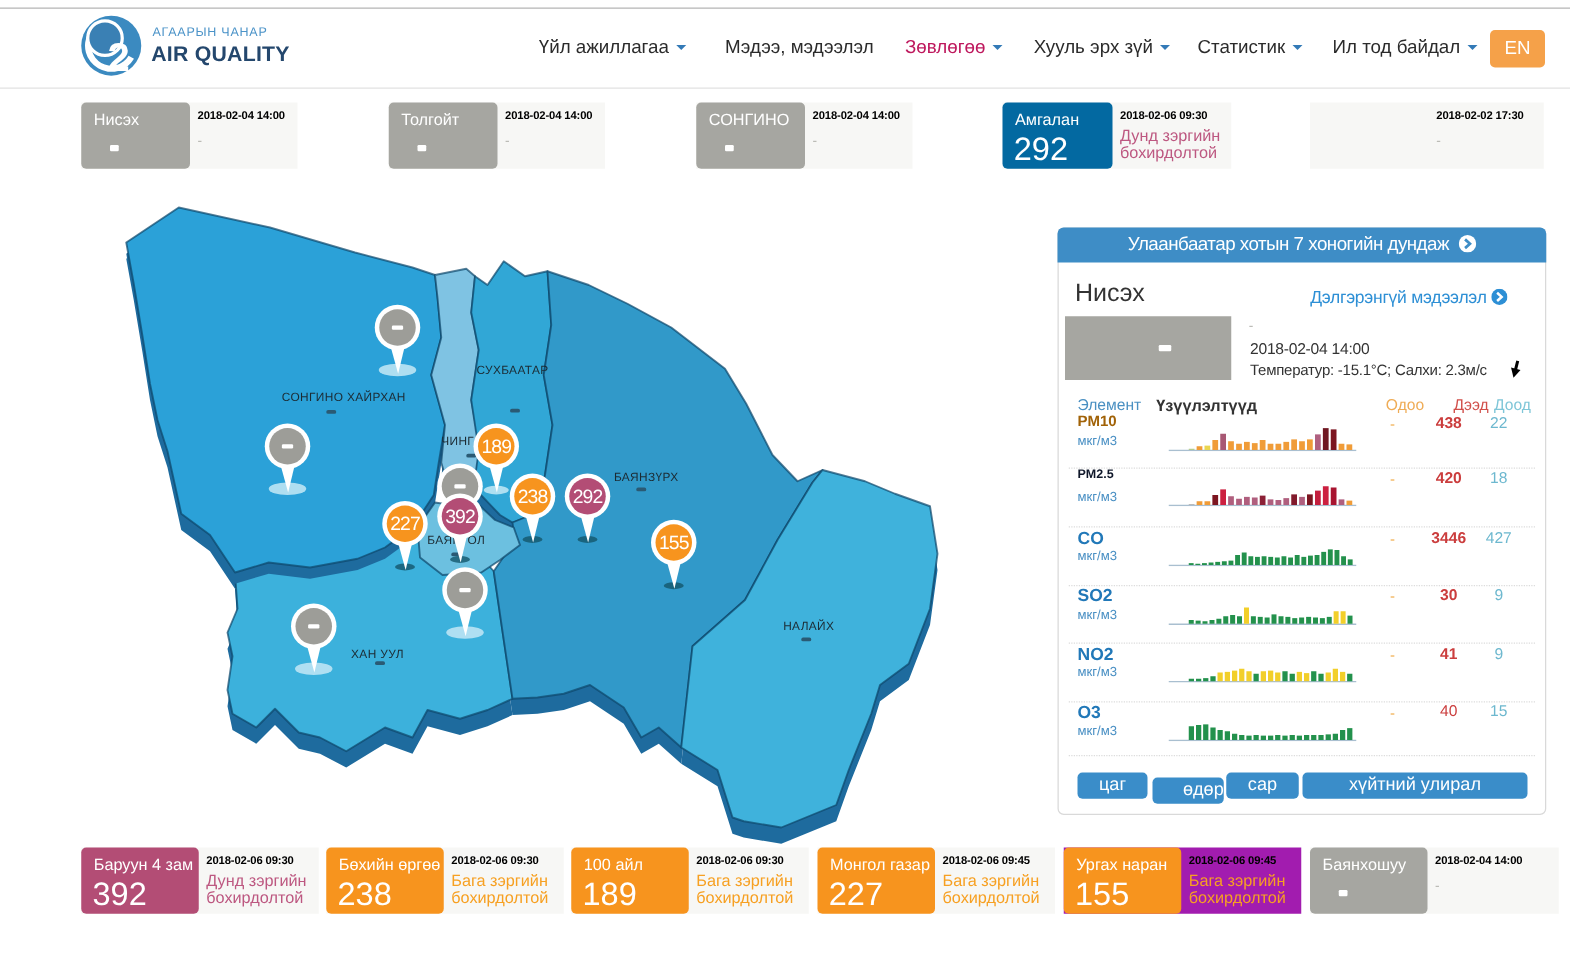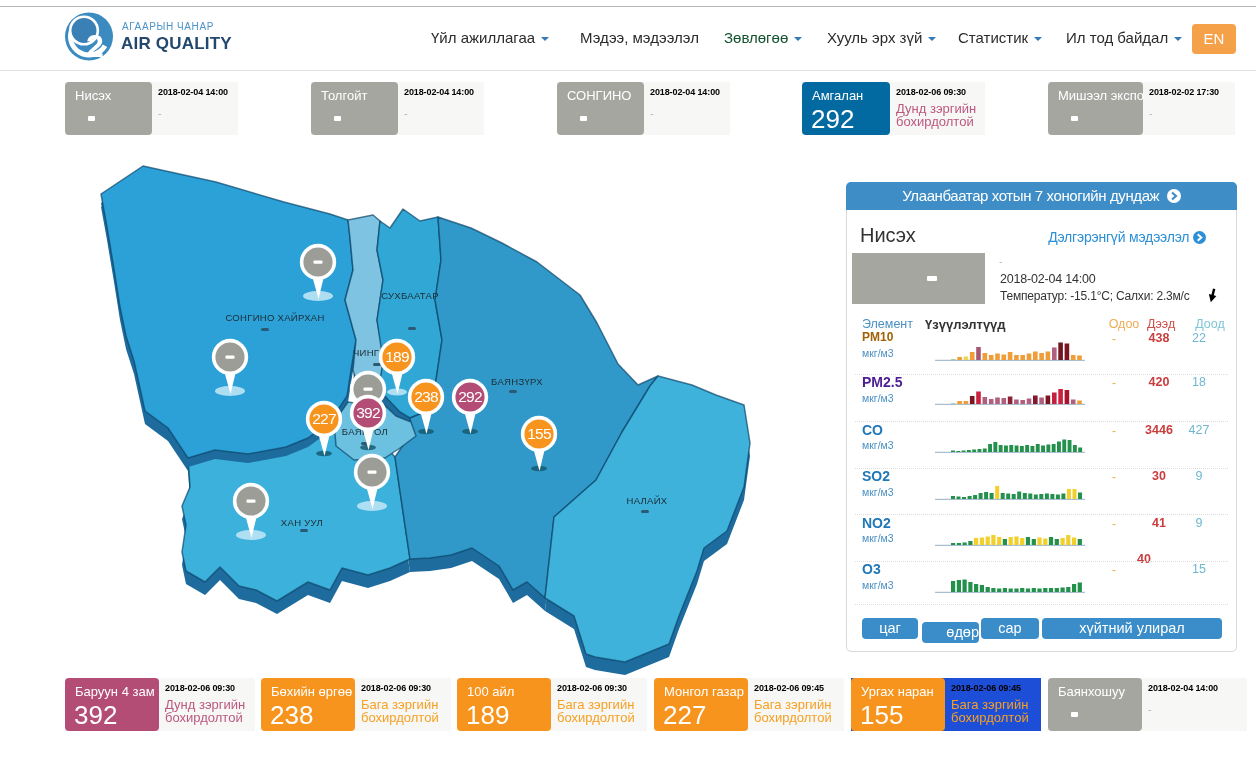--- a/index.html
+++ b/index.html
@@ -7,21 +7,21 @@
 <svg style="position:absolute;left:64px;top:10px" width="56" height="56" viewBox="0 0 56 56">
 <circle cx="25" cy="26.5" r="24" fill="#3b8ac0"></circle>
 <path d="M6.81,16 A21 21 0 0 0 43.19,37 L38.86,34.5 A16 16 0 0 1 11.14,18.5 Z" fill="#ffffff"></path>
 <circle cx="20" cy="20.5" r="13.8" fill="#3a80b4" stroke="#ffffff" stroke-width="2.6"></circle>
 <text x="31" y="47" font-size="32" font-weight="bold" fill="#ffffff" text-anchor="middle" font-family="Liberation Sans,sans-serif">2</text>
 </svg>
 <div style="position:absolute;left:122px;top:21px;font-size:10px;color:#4b93c8;letter-spacing:0.6px;white-space:nowrap">АГААРЫН ЧАНАР</div>
 <div style="position:absolute;left:121px;top:34px;font-size:17px;font-weight:bold;color:#24476d;letter-spacing:0.2px;white-space:nowrap">AIR QUALITY</div>
 <div style="position:absolute;left:431px;top:29px;font-size:15px;color:#2b2b2b;white-space:nowrap">Үйл ажиллагаа<span style="display:inline-block;width:0;height:0;border-left:4px solid transparent;border-right:4px solid transparent;border-top:4px solid #337ab7;vertical-align:2px;margin-left:6px"></span></div>
 <div style="position:absolute;left:580px;top:29px;font-size:15px;color:#2b2b2b;white-space:nowrap">Мэдээ, мэдээлэл</div>
-<div style="position:absolute;left:724px;top:29px;font-size:15px;color:#14532d;white-space:nowrap">Зөвлөгөө<span style="display:inline-block;width:0;height:0;border-left:4px solid transparent;border-right:4px solid transparent;border-top:4px solid #337ab7;vertical-align:2px;margin-left:6px"></span></div>
+<div style="position:absolute;left:724px;top:29px;font-size:15px;color:#be185d;white-space:nowrap">Зөвлөгөө<span style="display:inline-block;width:0;height:0;border-left:4px solid transparent;border-right:4px solid transparent;border-top:4px solid #337ab7;vertical-align:2px;margin-left:6px"></span></div>
 <div style="position:absolute;left:827px;top:29px;font-size:15px;color:#2b2b2b;white-space:nowrap">Хууль эрх зүй<span style="display:inline-block;width:0;height:0;border-left:4px solid transparent;border-right:4px solid transparent;border-top:4px solid #337ab7;vertical-align:2px;margin-left:6px"></span></div>
 <div style="position:absolute;left:958px;top:29px;font-size:15px;color:#2b2b2b;white-space:nowrap">Статистик<span style="display:inline-block;width:0;height:0;border-left:4px solid transparent;border-right:4px solid transparent;border-top:4px solid #337ab7;vertical-align:2px;margin-left:6px"></span></div>
 <div style="position:absolute;left:1066px;top:29px;font-size:15px;color:#2b2b2b;white-space:nowrap">Ил тод байдал<span style="display:inline-block;width:0;height:0;border-left:4px solid transparent;border-right:4px solid transparent;border-top:4px solid #337ab7;vertical-align:2px;margin-left:6px"></span></div>
 <div style="position:absolute;left:1192px;top:24px;width:44px;height:30px;background:#f5a149;border-radius:4px;color:#fff;font-size:15px;text-align:center;line-height:30px">EN</div>
 <div style="position:absolute;left:65px;top:82px;width:173px;height:53px;background:#f7f7f5">
 <div style="position:absolute;left:0;top:0;width:87px;height:53px;background:#a6a6a1;border-radius:4px;color:#fff">
 <div style="position:absolute;left:10px;top:6px;font-size:13px;white-space:nowrap">Нисэх</div>
 <div style="position:absolute;left:23px;top:34px;width:7px;height:4.5px;background:#fff;border-radius:1px"></div>
 </div>
 <div style="position:absolute;left:93px;top:4.5px;font-size:9px;font-weight:bold;color:#000;white-space:nowrap;letter-spacing:-0.1px">2018-02-04 14:00</div>
@@ -45,24 +45,20 @@
 </div>
 <div style="position:absolute;left:802px;top:82px;width:183px;height:53px;background:#f7f7f5">
 <div style="position:absolute;left:0;top:0;width:88px;height:53px;background:#0369a1;border-radius:4px;color:#fff">
 <div style="position:absolute;left:10px;top:6px;font-size:13px;white-space:nowrap">Амгалан</div>
 <div style="position:absolute;left:9px;bottom:5px;font-size:26px;color:#fff;line-height:22px">292</div>
 </div>
 <div style="position:absolute;left:94px;top:4.5px;font-size:9px;font-weight:bold;color:#000;white-space:nowrap;letter-spacing:-0.1px">2018-02-06 09:30</div>
 <div style="position:absolute;left:94px;top:21px;width:87px;font-size:13px;line-height:12.5px;color:#bd5881">Дунд зэргийн бохирдолтой</div>
 </div>
 <div style="position:absolute;left:1048px;top:82px;width:187px;height:53px;background:#f7f7f5">
-<div style="position:absolute;left:0;top:0;width:95px;height:53px;background:#a6a6a1;border-radius:4px;color:#fff">
-<div style="position:absolute;left:10px;top:6px;font-size:13px;white-space:nowrap">Мишээл экспо</div>
-<div style="position:absolute;left:23px;top:34px;width:7px;height:4.5px;background:#fff;border-radius:1px"></div>
-</div>
 <div style="position:absolute;left:101px;top:4.5px;font-size:9px;font-weight:bold;color:#000;white-space:nowrap;letter-spacing:-0.1px">2018-02-02 17:30</div>
 <div style="position:absolute;left:101px;top:25px;font-size:11px;color:#b5b5b0">-</div>
 </div>
 <svg style="position:absolute;left:80px;top:160px" width="690" height="530" viewBox="0 0 690 530">
 <g transform="translate(0,13)">
       <polygon points="63,6 136,22 204,42 250,54 268,60 270,78 273,110 265,140 276,180 271,210 267,236 250,262 228,278 206,287 168,294 135,290 108,298 88,268 65,251 54,201 46,176 40,147 34,109 27,67 21,34" fill="#1e6b9e"></polygon>
       <polygon points="268,60 293,55 300,61 297,90 303,120 297,160 304,200 299,230 291,247 281,238 273,210 276,180 265,140 273,110 270,78" fill="#1e6b9e"></polygon>
       <polygon points="300,61 310,68 323,49 340,61 358,57 361,100 355,140 362,180 356,220 350,250 330,258 320,252 299,230 303,200 297,160 303,120 297,90" fill="#1e6b9e"></polygon>
       <polygon points="358,57 391,68 422,83 457,102 500,135 517,163 538,204 558,225 578,216 570,226 542,272 516,320 474,357 465,438 447,422 433,430 419,406 392,388 371,395 350,398 330,399 322,345 315,297 332,272 330,258 350,250 356,220 362,180 355,140 361,100" fill="#1e6b9e"></polygon>
       <polygon points="578,216 612,225 636,235 664,245 670,283 664,327 647,371 624,388 617,411 599,456 589,484 545,502 515,497 506,494 494,456 465,438 474,357 516,320 542,272 570,226" fill="#1e6b9e"></polygon>
@@ -185,21 +181,21 @@
 <div style="position:absolute;left:152px;top:72px;font-size:11px;color:#b5b5b0">-</div>
 <div style="position:absolute;left:153px;top:89px;font-size:12.5px;color:#333;letter-spacing:-0.2px">2018-02-04 14:00</div>
 <div style="position:absolute;left:153px;top:105.5px;font-size:12px;color:#333;letter-spacing:-0.2px;white-space:nowrap">Температур: -15.1°C; Салхи: 2.3м/с</div>
 <svg style="position:absolute;left:359px;top:105px;transform:rotate(14deg)" width="13" height="15" viewBox="0 0 13 15">
       <path d="M6.5 0.5 L6.5 8" stroke="#000" stroke-width="2.4"></path>
       <path d="M2.6 7 L6.5 14.5 L10.4 7 Z" fill="#000"></path>
     </svg>
 <div style="position:absolute;left:15px;top:134px;font-size:12.5px;color:#4a90c2">Элемент</div>
 <div style="position:absolute;left:78px;top:133.5px;font-size:13px;font-weight:bold;color:#333">Үзүүлэлтүүд</div>
 <div style="position:absolute;left:257px;width:40px;top:134px;text-align:center;font-size:12.5px;color:#efac56">Одоо</div>
-<div style="position:absolute;left:300px;width:44px;top:134px;text-align:left;font-size:12.5px;color:#d14f4a">Дээд</div>
+<div style="position:absolute;left:300px;width:44px;top:134px;text-align:right;font-size:12.5px;color:#d14f4a">Дээд</div>
 <div style="position:absolute;left:343px;width:40px;top:134px;text-align:center;font-size:12.5px;color:#7fc6d8">Доод</div>
 <div style="position:absolute;left:15px;top:146.6px;font-size:12px;font-weight:bold;color:#a16207">PM10</div>
 <div style="position:absolute;left:15px;top:164.1px;font-size:10.5px;color:#4a90c4">мкг/м3</div>
 <svg width="152" height="20" style="position:absolute;left:87px;top:157.6px">
       <line x1="1" y1="19.3" x2="151" y2="19.3" stroke="#a9bfd0" stroke-width="1.2"></line>
       <rect x="17.0" y="18.0" width="4.6" height="1" fill="#b5cc8e"></rect>
       <rect x="23.3" y="16.0" width="4.6" height="3" fill="#f09c38"></rect>
       <rect x="29.6" y="15.5" width="4.6" height="3.5" fill="#ead64f"></rect>
       <rect x="35.9" y="11.0" width="4.6" height="8" fill="#f09c38"></rect>
       <rect x="42.2" y="6.0" width="4.6" height="13" fill="#a85874"></rect>
@@ -216,21 +212,21 @@
       <rect x="111.6" y="10.5" width="4.6" height="8.5" fill="#f09c38"></rect>
       <rect x="118.0" y="6.5" width="4.6" height="12.5" fill="#b06080"></rect>
       <rect x="124.3" y="1.5" width="4.6" height="17.5" fill="#701722"></rect>
       <rect x="130.6" y="2.5" width="4.6" height="16.5" fill="#7c1520"></rect>
       <rect x="136.9" y="14.0" width="4.6" height="5" fill="#f09c38"></rect>
       <rect x="143.2" y="14.5" width="4.6" height="4.5" fill="#f09c38"></rect>
     </svg>
 <div style="position:absolute;left:247px;width:40px;top:149px;text-align:center;font-size:12px;color:#f0ad4e">-</div>
 <div style="position:absolute;left:290px;width:44px;top:148px;text-align:center;font-size:12.5px;font-weight:bold;color:#cb3d3d">438</div>
 <div style="position:absolute;left:332px;width:40px;top:148px;text-align:center;font-size:12.5px;color:#6db8cf">22</div>
-<div style="position:absolute;left:15px;top:191.4px;font-size:14px;font-weight:bold;color:#4c1d95">PM2.5</div>
+<div style="position:absolute;left:15px;top:191.4px;font-size:10px;font-weight:bold;color:#0f172a">PM2.5</div>
 <div style="position:absolute;left:15px;top:208.9px;font-size:10.5px;color:#4a90c4">мкг/м3</div>
 <svg width="152" height="20" style="position:absolute;left:87px;top:202.2px">
       <line x1="1" y1="19.3" x2="151" y2="19.3" stroke="#a9bfd0" stroke-width="1.2"></line>
       <rect x="17.0" y="18.2" width="4.6" height="0.8" fill="#bbbbbb"></rect>
       <rect x="23.3" y="16.0" width="4.6" height="3" fill="#f09c38"></rect>
       <rect x="29.6" y="16.0" width="4.6" height="3" fill="#f09c38"></rect>
       <rect x="35.9" y="11.0" width="4.6" height="8" fill="#7c1520"></rect>
       <rect x="42.2" y="6.5" width="4.6" height="12.5" fill="#cc2040"></rect>
       <rect x="48.5" y="12.0" width="4.6" height="7" fill="#b05f7e"></rect>
       <rect x="54.9" y="14.0" width="4.6" height="5" fill="#b05f7e"></rect>
@@ -370,21 +366,21 @@
       <rect x="103.4" y="15.5" width="4.2" height="3.5" fill="#23914c"></rect>
       <rect x="109.2" y="15.0" width="4.2" height="4" fill="#23914c"></rect>
       <rect x="114.9" y="15.0" width="4.2" height="4" fill="#23914c"></rect>
       <rect x="120.7" y="15.0" width="4.2" height="4" fill="#23914c"></rect>
       <rect x="126.5" y="14.5" width="4.2" height="4.5" fill="#23914c"></rect>
       <rect x="132.2" y="14.0" width="4.2" height="5" fill="#23914c"></rect>
       <rect x="138.0" y="11.0" width="4.2" height="8" fill="#23914c"></rect>
       <rect x="143.7" y="9.5" width="4.2" height="9.5" fill="#23914c"></rect>
     </svg>
 <div style="position:absolute;left:247px;width:40px;top:380px;text-align:center;font-size:12px;color:#f0ad4e">-</div>
-<div style="position:absolute;left:290px;width:44px;top:369px;font-size:12.5px;font-weight:bold;color:#cb3d3d">40</div>
+<div style="position:absolute;left:290px;width:44px;top:379px;text-align:center;font-size:12.5px;font-weight:normal;color:#cb3d3d">40</div>
 <div style="position:absolute;left:332px;width:40px;top:379px;text-align:center;font-size:12.5px;color:#6db8cf">15</div>
     <div style="position:absolute;left:8px;right:8px;top:191px;border-top:1px dotted #dcdcdc"></div>
     <div style="position:absolute;left:8px;right:8px;top:238px;border-top:1px dotted #dcdcdc"></div>
     <div style="position:absolute;left:8px;right:8px;top:284.5px;border-top:1px dotted #dcdcdc"></div>
     <div style="position:absolute;left:8px;right:8px;top:331px;border-top:1px dotted #dcdcdc"></div>
     <div style="position:absolute;left:8px;right:8px;top:377.5px;border-top:1px dotted #dcdcdc"></div>
     <div style="position:absolute;left:8px;right:8px;top:421px;border-top:1px dotted #dcdcdc"></div>
 <div style="position:absolute;background:#3a8dc9;border-radius:4px;color:#fff;font-size:14.5px;text-align:center;line-height:21px;height:21px;top:434.6px;left:15px;width:56px">цаг</div>
 <div style="position:absolute;background:#3a8dc9;border-radius:4px;color:#fff;font-size:14.5px;text-align:right;line-height:21px;height:21px;top:439px;left:75px;width:57px">өдөр</div>
 <div style="position:absolute;background:#3a8dc9;border-radius:4px;color:#fff;font-size:14.5px;text-align:center;line-height:21px;height:21px;top:434.6px;left:134px;width:58px">сар</div>
@@ -415,21 +411,21 @@
 <div style="position:absolute;left:100px;top:21px;width:88px;font-size:13px;line-height:12.5px;color:#f7a022">Бага зэргийн бохирдолтой</div>
 </div>
 <div style="position:absolute;left:654px;top:678px;width:190px;height:53px;background:#f7f7f5">
 <div style="position:absolute;left:0;top:0;width:94px;height:53px;background:#f7941e;border-radius:4px;color:#fff">
 <div style="position:absolute;left:10px;top:6px;font-size:13px;white-space:nowrap">Монгол газар</div>
 <div style="position:absolute;left:9px;bottom:5px;font-size:26px;color:#fff;line-height:22px">227</div>
 </div>
 <div style="position:absolute;left:100px;top:4.5px;font-size:9px;font-weight:bold;color:#000;white-space:nowrap;letter-spacing:-0.1px">2018-02-06 09:45</div>
 <div style="position:absolute;left:100px;top:21px;width:88px;font-size:13px;line-height:12.5px;color:#f7a022">Бага зэргийн бохирдолтой</div>
 </div>
-<div style="position:absolute;left:851px;top:678px;width:190px;height:53px;background:#1d4ed8">
+<div style="position:absolute;left:851px;top:678px;width:190px;height:53px;background:#a21caf">
 <div style="position:absolute;left:0;top:0;width:94px;height:53px;background:#f7941e;border-radius:4px;color:#fff">
 <div style="position:absolute;left:10px;top:6px;font-size:13px;white-space:nowrap">Ургах наран</div>
 <div style="position:absolute;left:9px;bottom:5px;font-size:26px;color:#fff;line-height:22px">155</div>
 </div>
 <div style="position:absolute;left:100px;top:4.5px;font-size:9px;font-weight:bold;color:#000;white-space:nowrap;letter-spacing:-0.1px">2018-02-06 09:45</div>
 <div style="position:absolute;left:100px;top:21px;width:88px;font-size:13px;line-height:12.5px;color:#f7a022">Бага зэргийн бохирдолтой</div>
 </div>
 <div style="position:absolute;left:1048px;top:678px;width:199px;height:53px;background:#f7f7f5">
 <div style="position:absolute;left:0;top:0;width:94px;height:53px;background:#a6a6a1;border-radius:4px;color:#fff">
 <div style="position:absolute;left:10px;top:6px;font-size:13px;white-space:nowrap">Баянхошуу</div>

